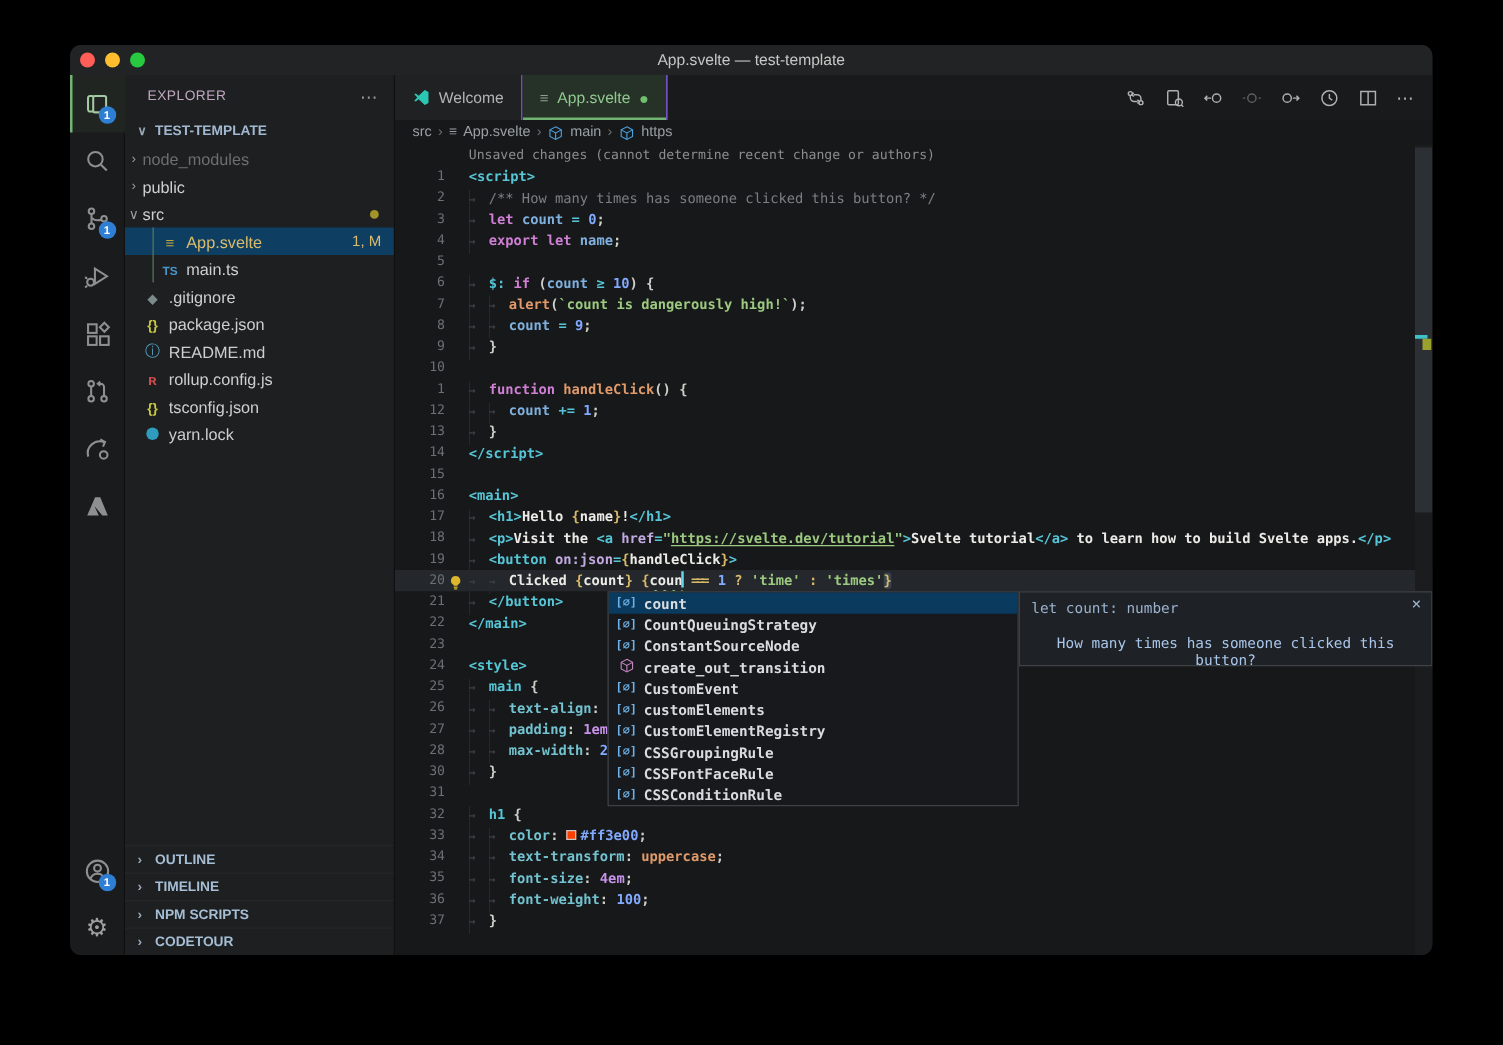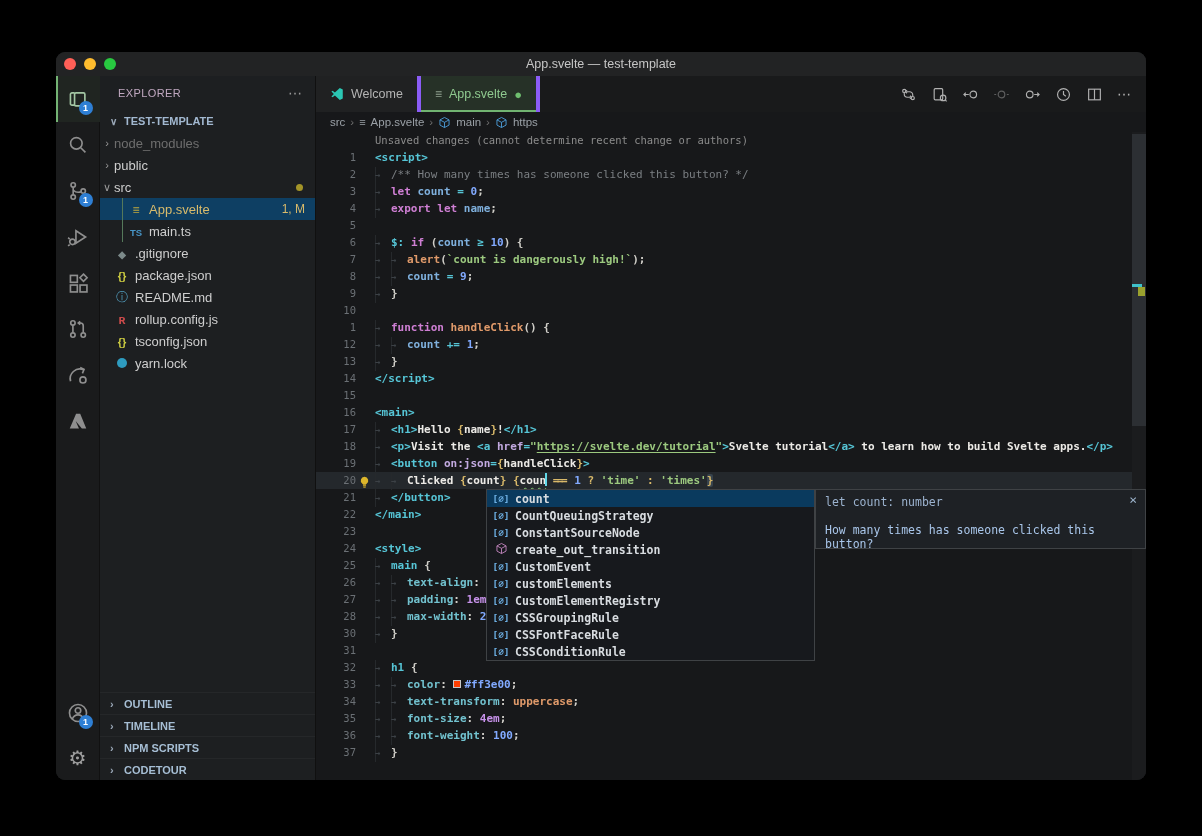--- a/index.html
+++ b/index.html
@@ -1,18 +1,18 @@
 <!DOCTYPE html>
 <html><head>
 <meta charset="utf-8">
 <style>
   * { margin:0; padding:0; box-sizing:border-box; }
   html,body { width:1202px; height:836px; background:#000; overflow:hidden;
               font-family:"Liberation Sans", sans-serif; }
-  .window { position:absolute; left:56px; top:52px; width:1090px; height:728px;
+  .window { position:absolute; left:56px; top:36px; width:1090px; height:728px;
             background:#1c1d1f; border-radius:9px; overflow:hidden; display:flex; flex-direction:column;
             box-shadow:0 18px 50px rgba(0,0,0,.8); }
   
   .titlebar { height:24px; background:#222324; display:flex; align-items:center; position:relative; flex:0 0 24px; }
   .lights { display:flex; gap:8px; margin-left:8px; }
   .light { width:12px; height:12px; border-radius:50%; }
   .titlebar .title { position:absolute; left:0; right:0; text-align:center; font-size:12.5px; color:#c6c6c6; }
   
   .mainrow { flex:1; display:flex; min-height:0; }
   
@@ -47,21 +47,21 @@
   .i-info{color:#519aba; font-size:12px; font-weight:normal;} .i-rollup{color:#cc4b4b; font-size:12px;}
   .i-yarn{display:inline-block; width:10px; height:10px; border-radius:50%; background:#2e9bbf; margin-top:1px;}
   .sb-sections { margin-top:auto; }
   .srow { height:22px; display:flex; align-items:center; padding-left:10px; border-top:1px solid #252729;
           font-size:11px; font-weight:bold; color:#a6bed4; }
   .srow .chev { width:14px; color:#9aa8b8; font-size:11px; }
   
   .editorarea { flex:1; display:flex; flex-direction:column; min-width:0; background:#17181a; }
   .tabbar { height:36px; background:#191a1b; display:flex; align-items:stretch; flex:0 0 36px; }
   .tab { display:flex; align-items:center; gap:7px; padding:0 14px; font-size:12.5px; color:#b4b4b4;
-         background:#202122; border-right:4px solid #8b5cf6; }
+         background:#202122; border-right:1px solid #8b5cf6; }
   .tab.active { background:#263127; color:#8fc98f; box-shadow:inset 0 -2px 0 #71b371; }
   .tab .tdot { color:#6fbf6f; font-size:13px; }
   .tab .ticon-svelte { color:#8fa08f; font-size:12px; font-weight:bold; }
   .tabactions { margin-left:auto; display:flex; align-items:center; gap:14px; padding-right:14px; color:#b0b0b0; }
   .tabactions .ta { display:flex; align-items:center; }
   .tabactions .dimmed { opacity:.45; }
   .more-dots { font-size:14px; letter-spacing:1px; }
   .breadcrumbs { height:20px; display:flex; align-items:center; gap:5px; padding-left:14px;
                  font-size:11.5px; color:#9aa0a6; flex:0 0 20px; background:#17181a; }
   .breadcrumbs .sep { color:#6e6e6e; }
@@ -97,21 +97,21 @@
              border:1px solid #3f4245; z-index:5; }
   .sg-row { height:17px; display:flex; align-items:center; padding:0 5px; gap:5px;
             font-family:"DejaVu Sans Mono", monospace; font-size:11.5px; font-weight:700; color:#d8dce0; }
   .sg-row.sel { background:#0a3a5e; }
   .sg-ic { width:18px; flex:0 0 18px; text-align:center; }
   .sg-ic.kvar { color:#6fb3e8; font-size:9.5px; font-weight:600; }
   
   .docpanel { position:absolute; left:499px; top:357px; width:331px; height:60px; background:#1e2125;
               border:1px solid #3f4245; z-index:6; padding:5px 9px; }
   .doc-sig { font-family:"DejaVu Sans Mono", monospace; font-size:11.5px; color:#9cb3cf; }
-  .doc-txt { margin-top:14px; font-size:11.5px; color:#a9c6ea; }
+  .doc-txt { margin-top:14px; font-size:11.5px; color:#a9c6ea;text-align:center; }
   .doc-close { position:absolute; right:8px; top:2px; color:#9db4cc; font-size:13px; }
 </style>
 </head>
 <body>
 
 <div class="window">
 
   <div class="titlebar">
     <div class="lights">
       <span class="light" style="background:#ff5f57"></span>

